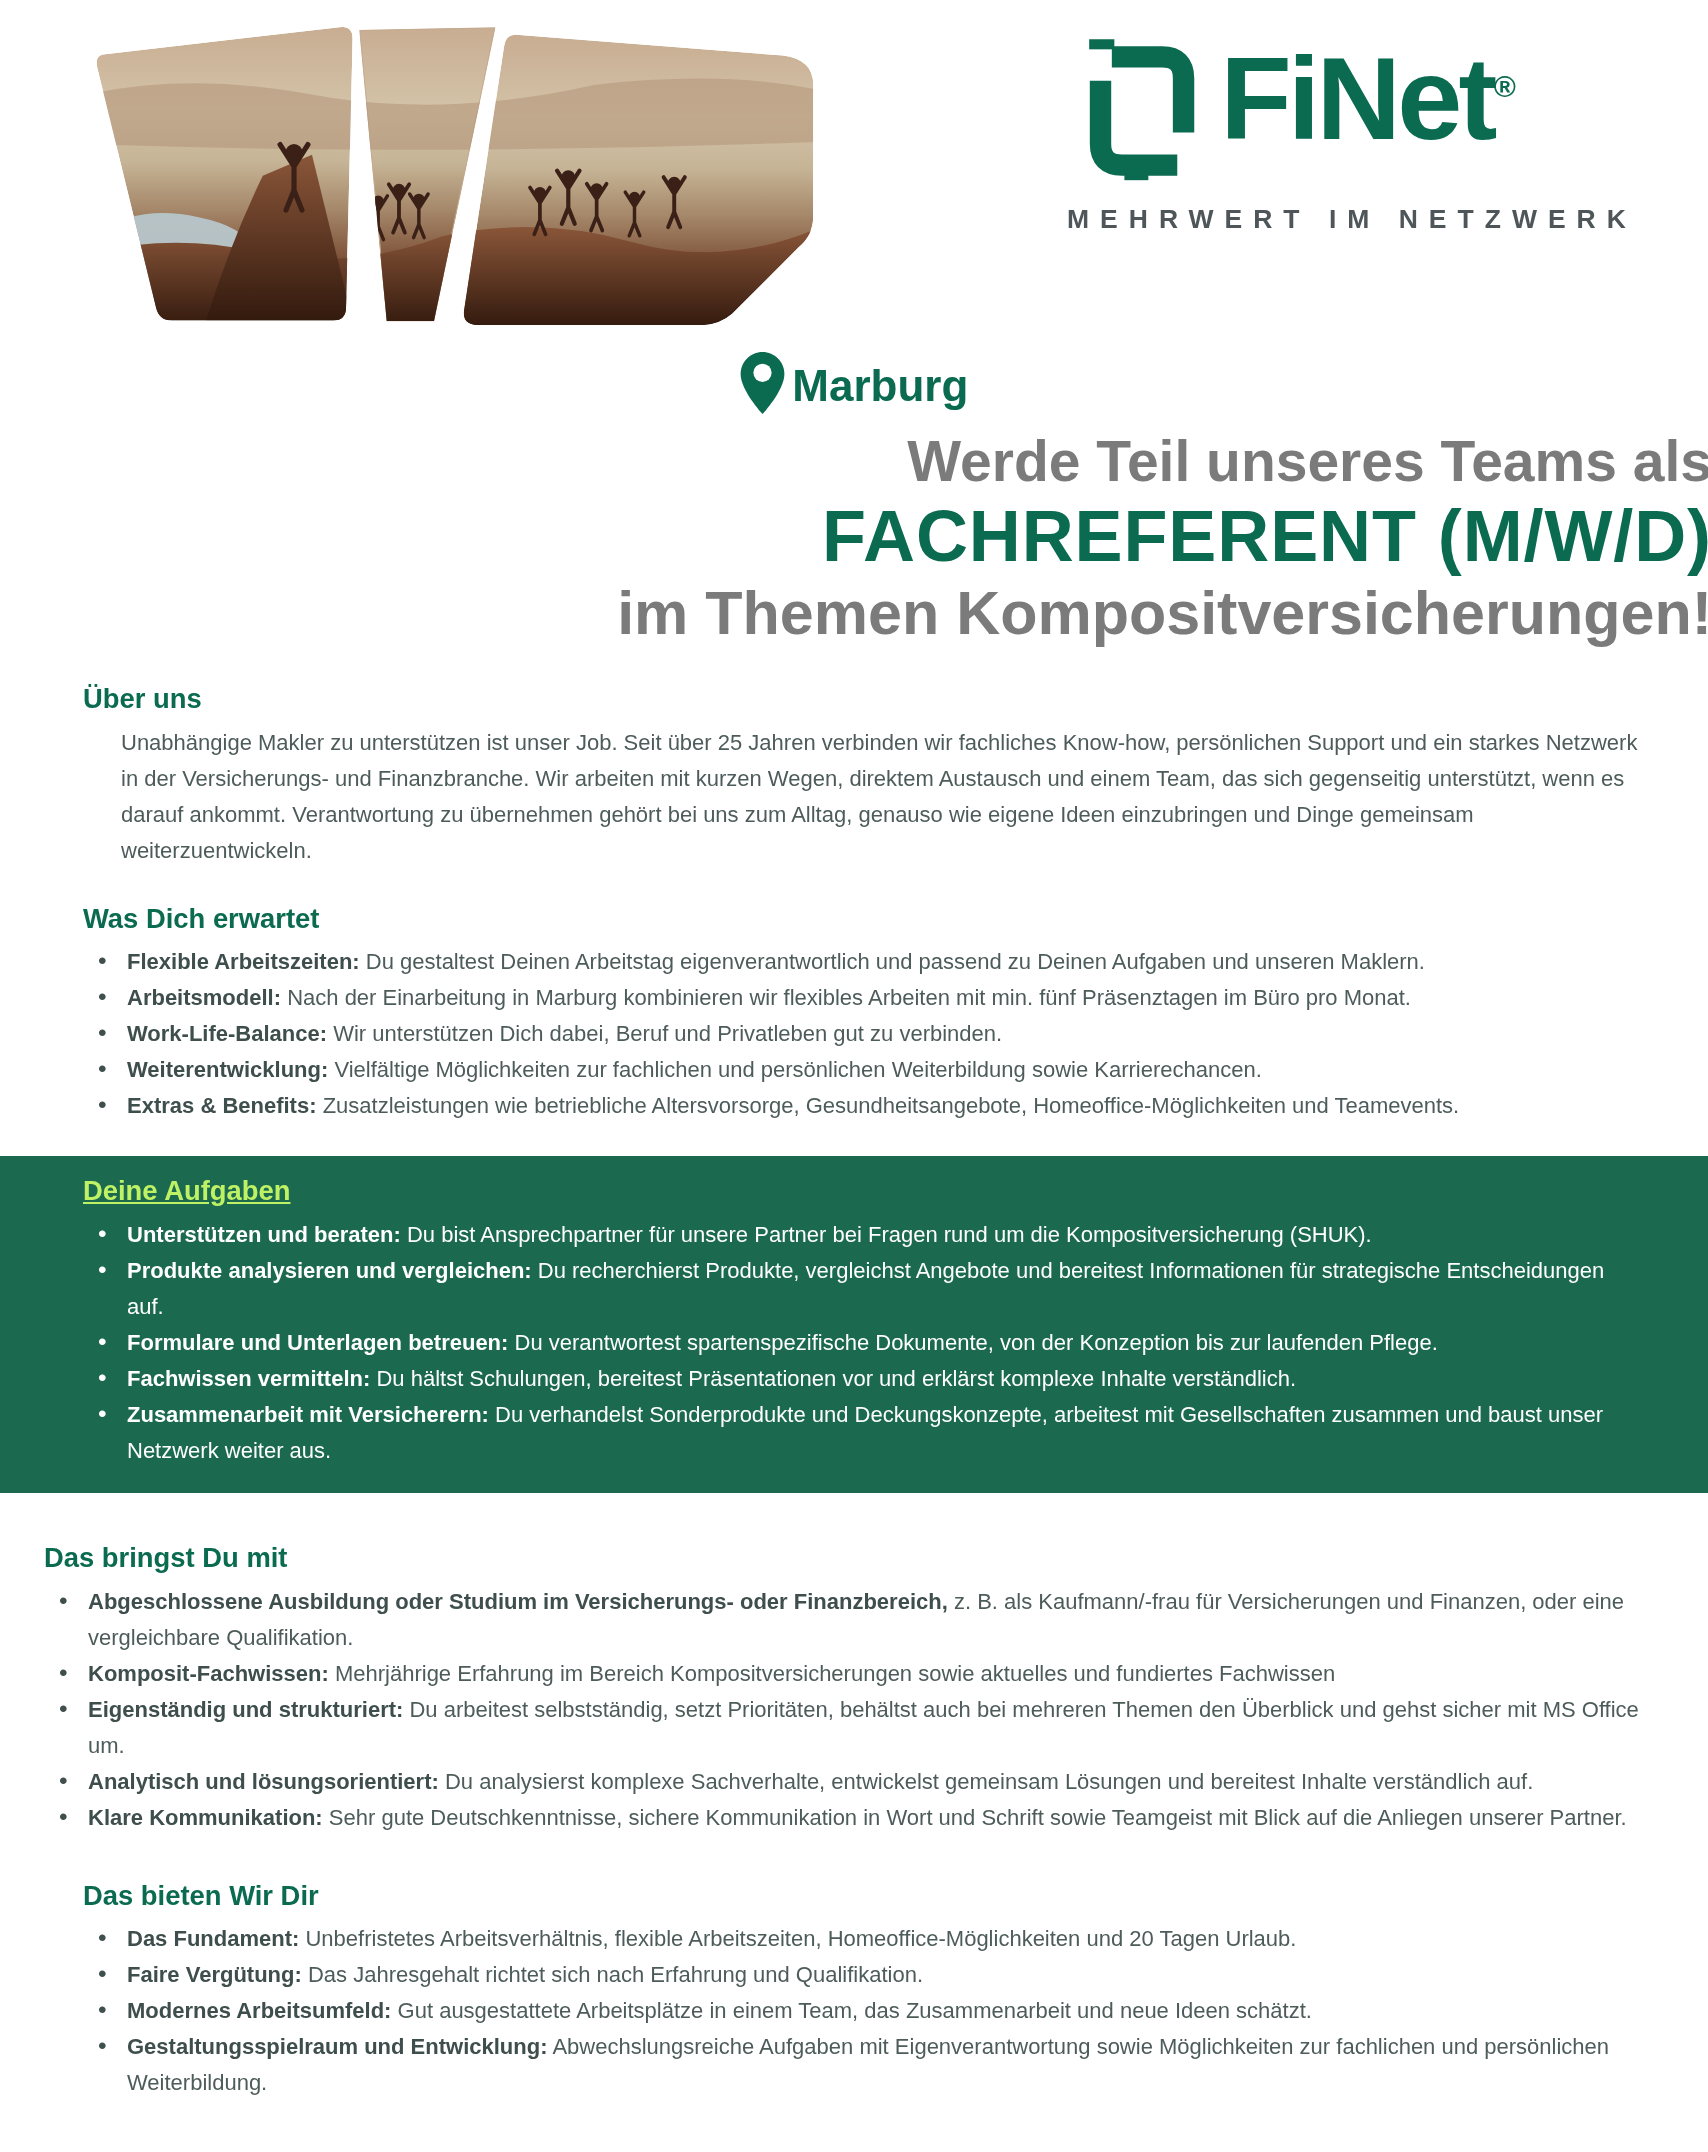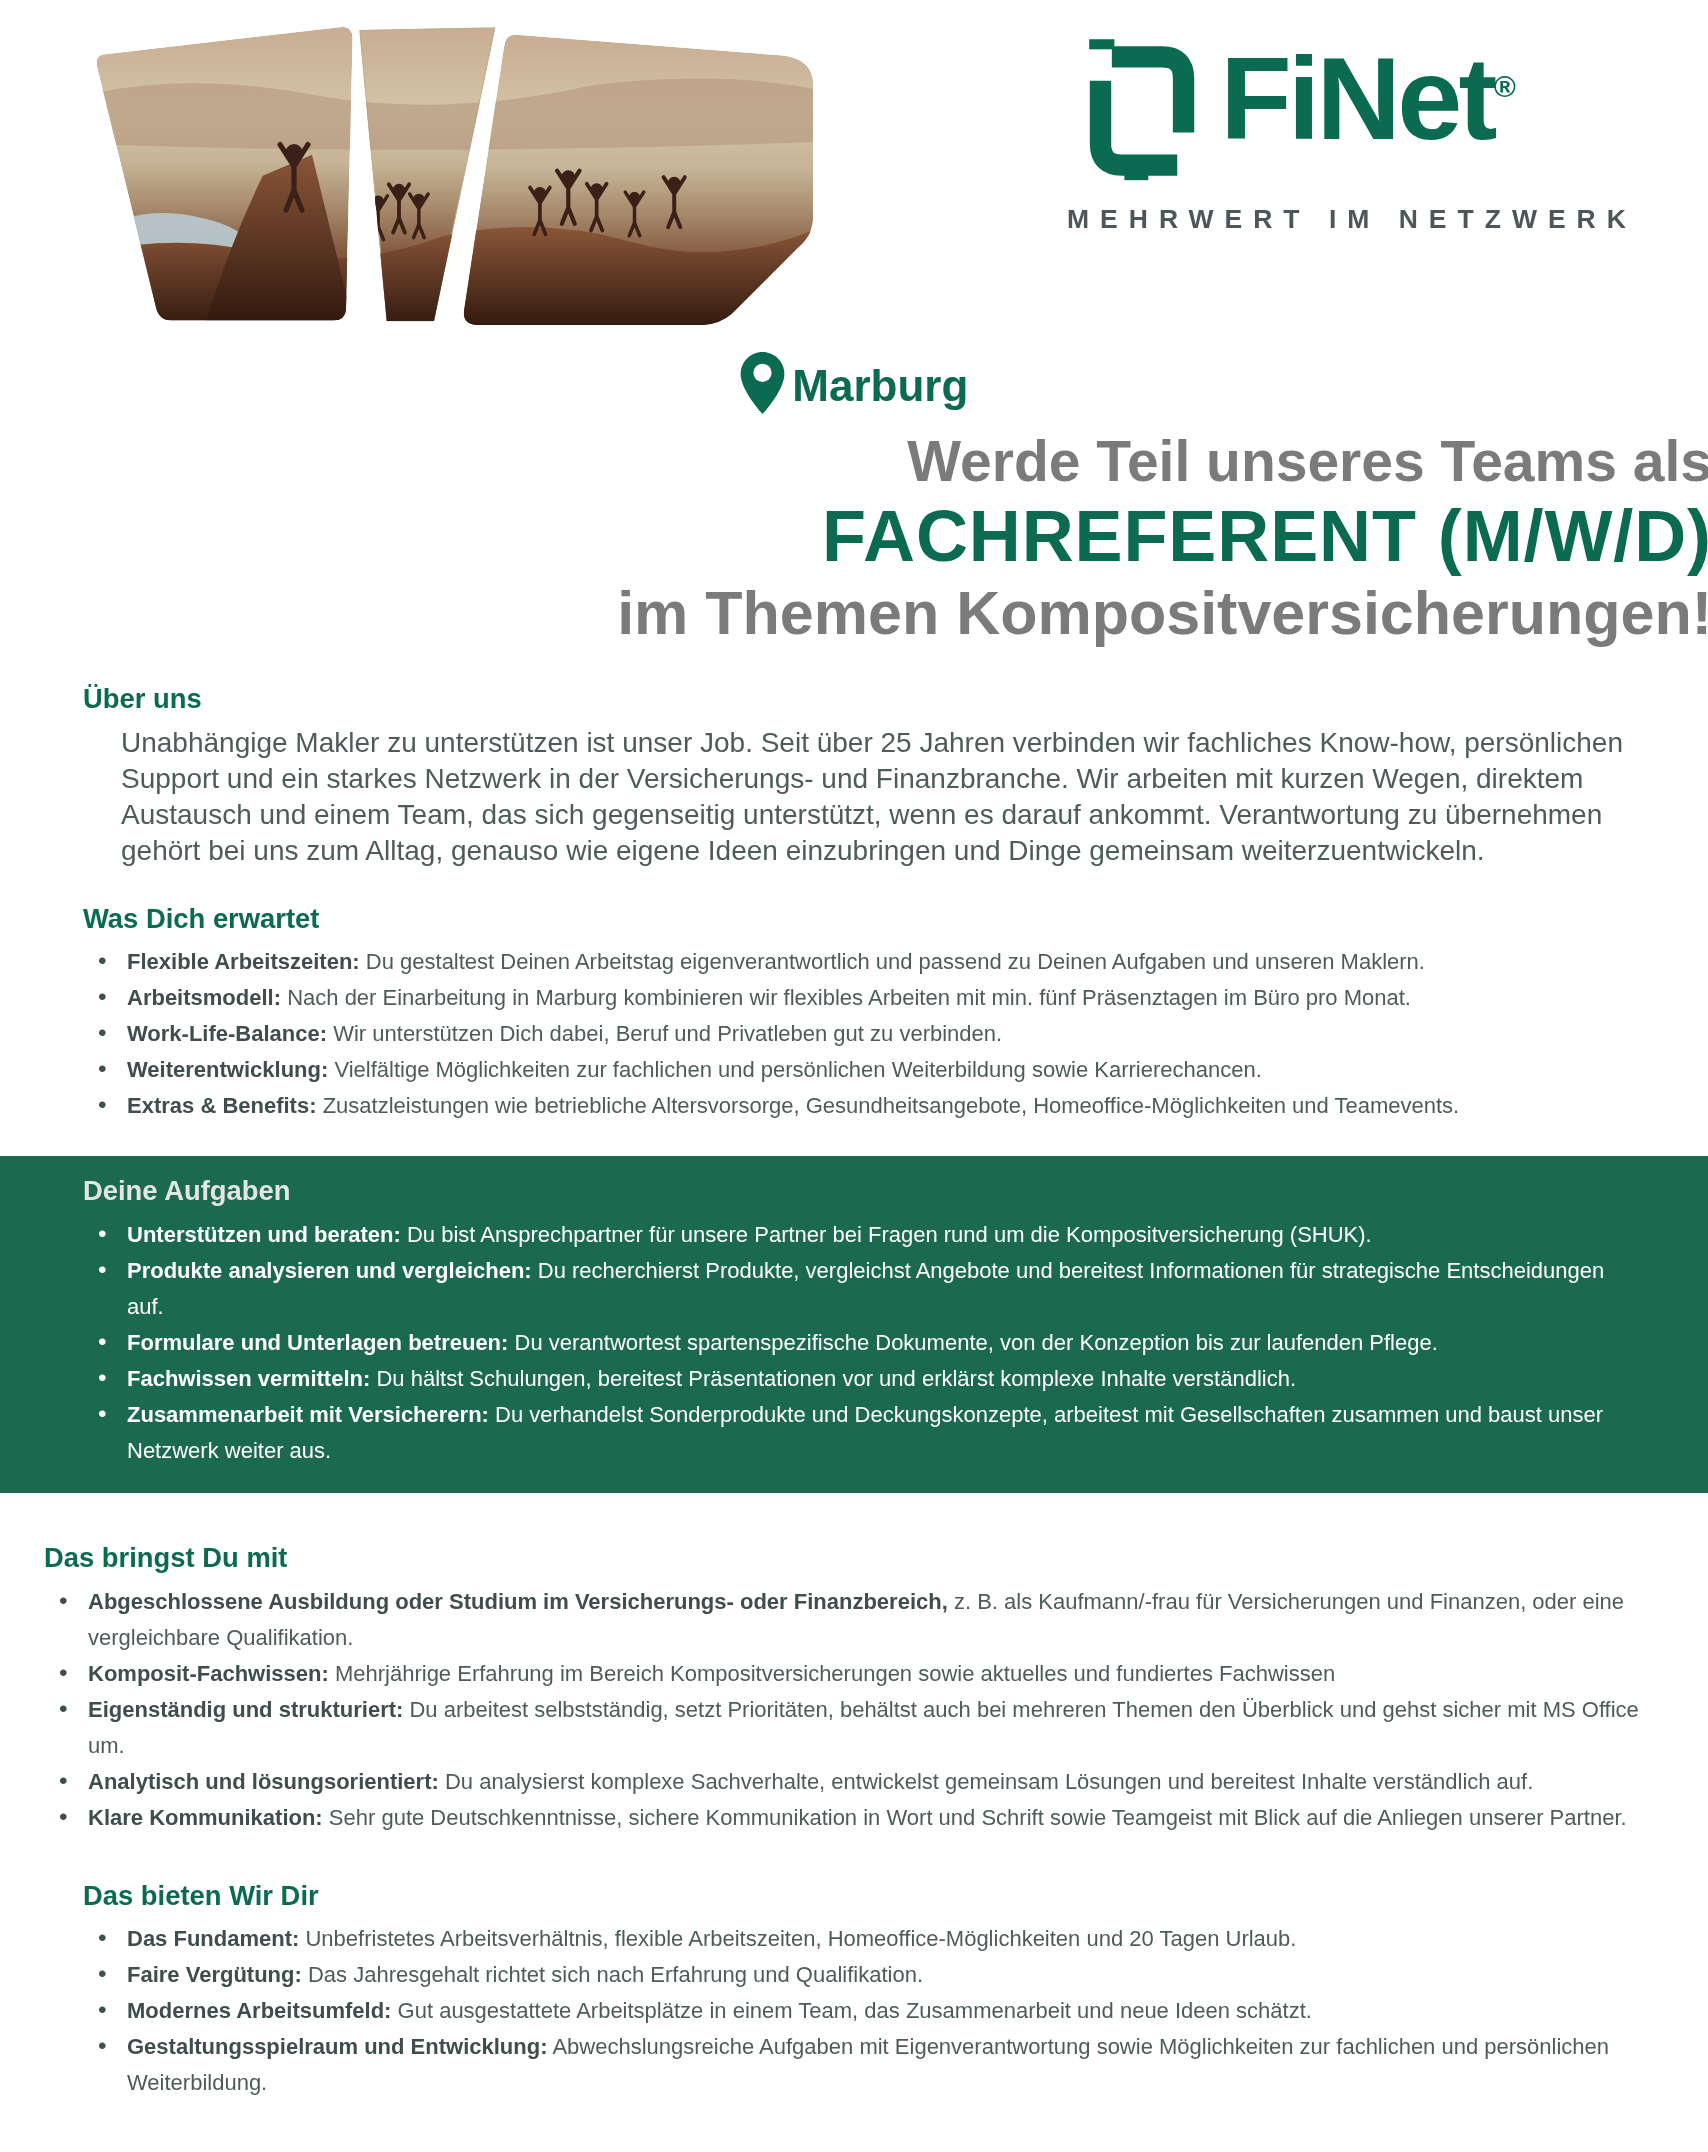--- a/index.html
+++ b/index.html
@@ -43,23 +43,23 @@
   
   .sections { position:absolute; top:662px; left:0; right:0; }
   section.plain { padding:0 66px 0 83px; }
   section.plain.first { margin-top:21px; }
   section.sec-2 { margin-top:34px; }
   section.band  { margin-top:32px; background:var(--band_green,#1B6A50); padding:19px 66px 24.6px 83px; }
   section.sec-4 { margin-top:49px;padding-left:44px; }
   section.sec-5 { margin-top:44px; }
 
   .sec-heading { font-size:27.4px; font-weight:bold; color:var(--brand_green,#0A6B4E); margin:0 0 9.5px 0; }
-  section.band .sec-heading { color:#e5e5e5; }
-
-  .para { margin:0 0 0 38px; font-size:28px; line-height:36px; max-width:1533px; }
+  section.band .sec-heading { color:#bef264;text-decoration:underline; }
+
+  .para { margin:0 0 0 38px; font-size:22px; line-height:36px; max-width:1533px; }
 
   ul.bullets { list-style:none; margin:1.9px 0 0 0; padding:0; }
   ul.bullets li {
     position:relative; padding-left:44px;
     font-size:22px; line-height:36px; max-width:1571px;
   }
   ul.bullets li::before {
     content:"\2022"; position:absolute; left:15px; top:-0.9px;
     font-size:24.6px; color:#3f4f4d;
   }

